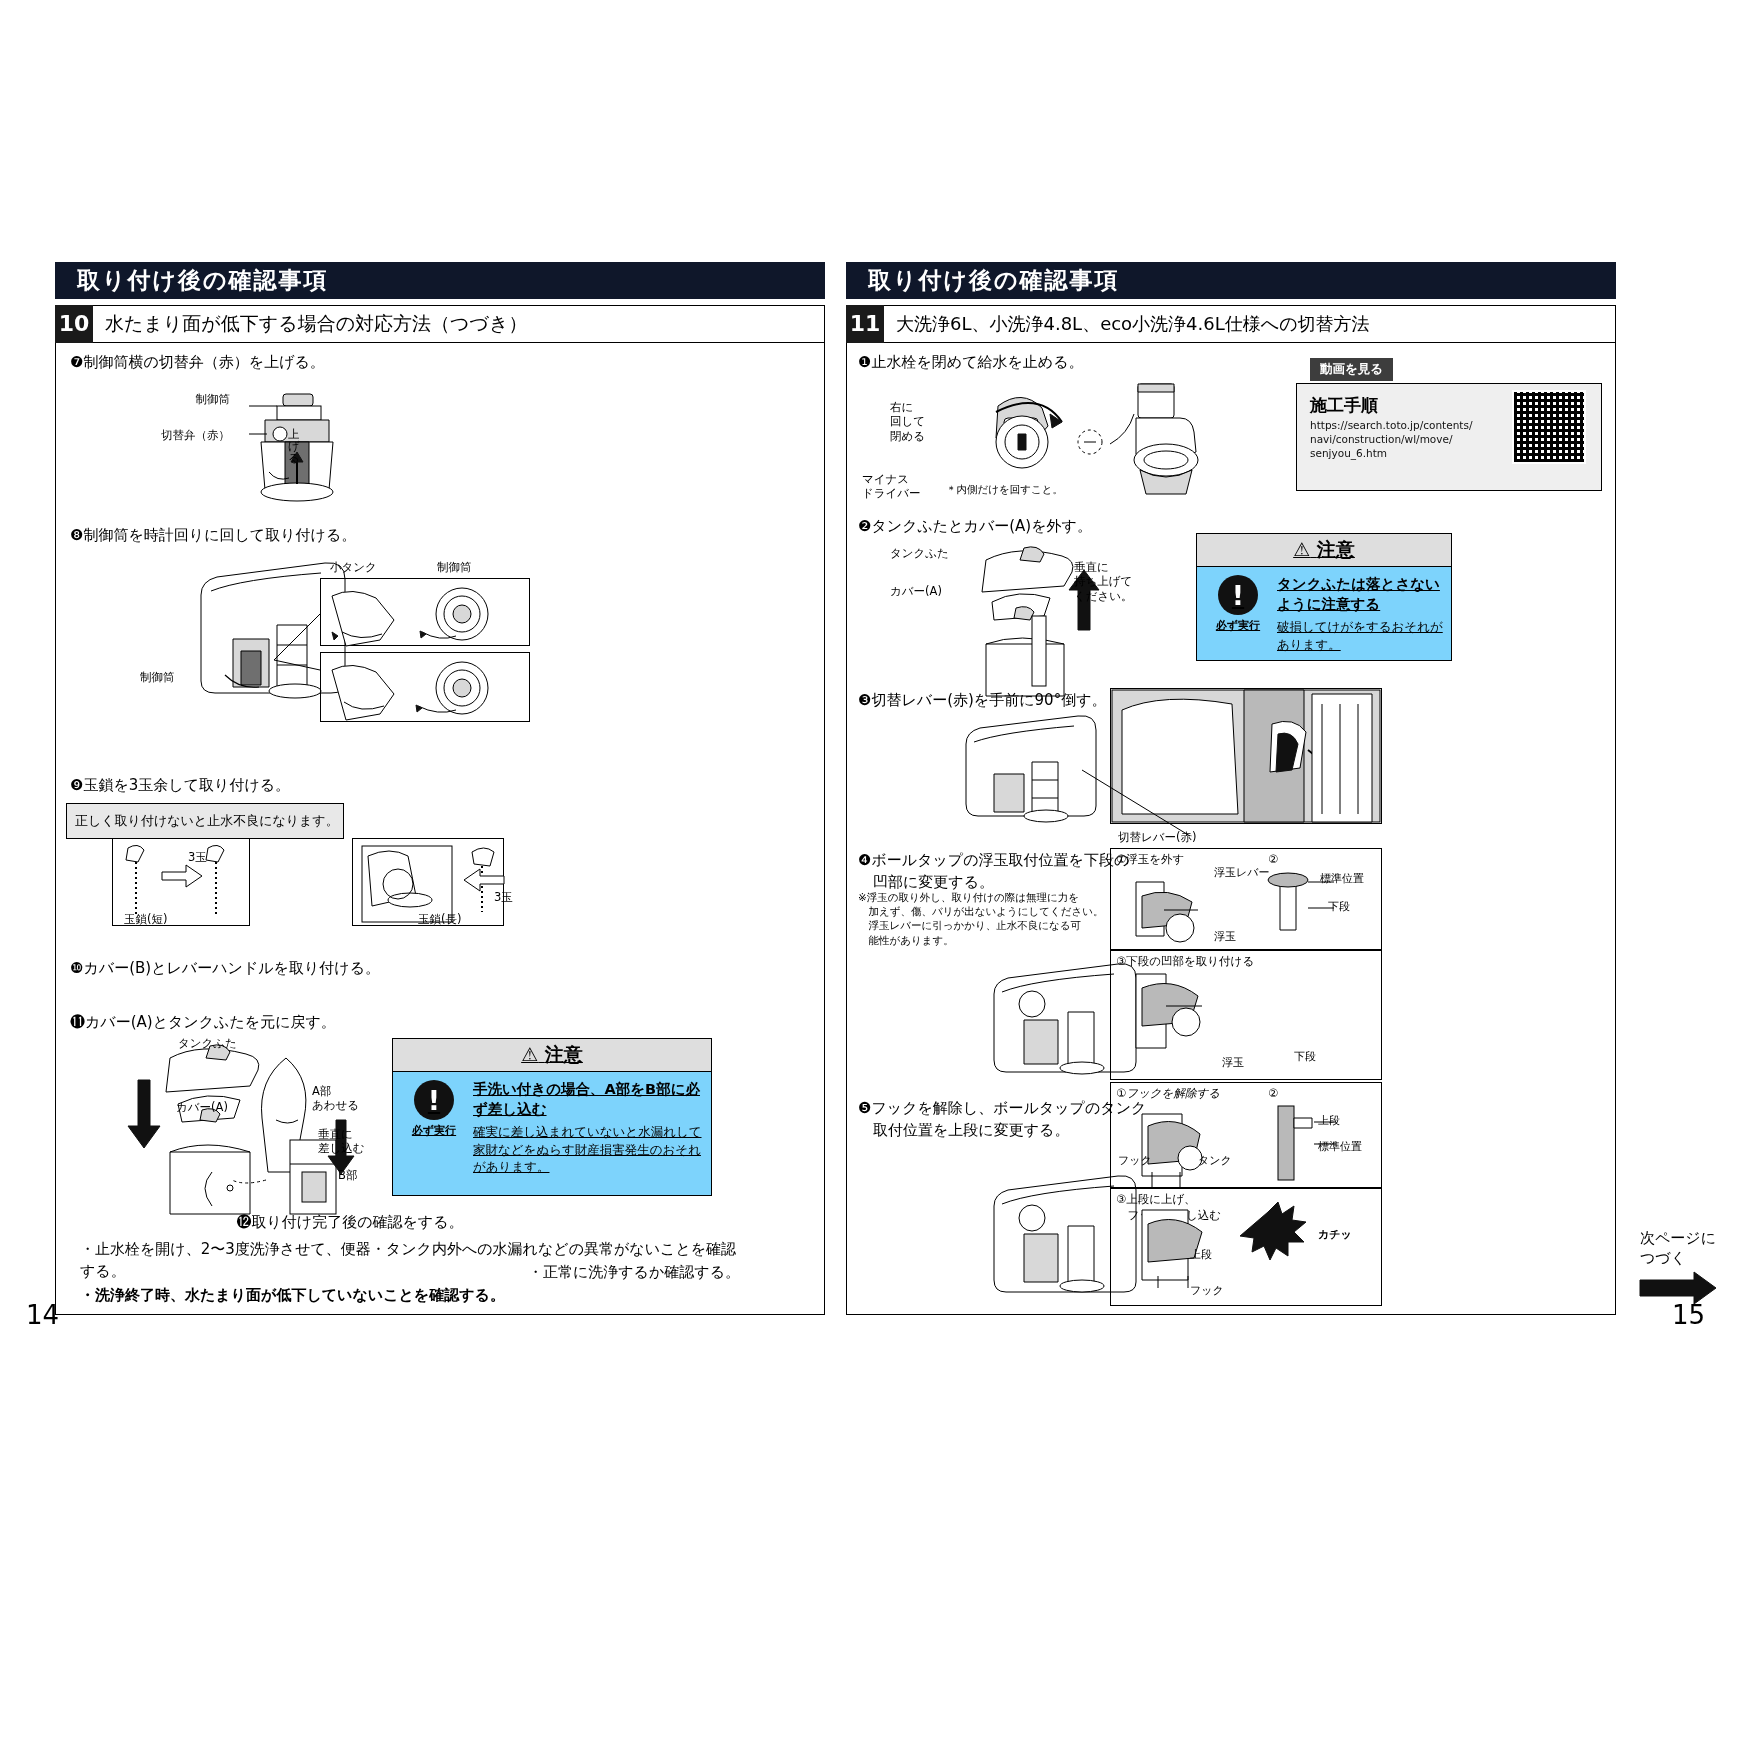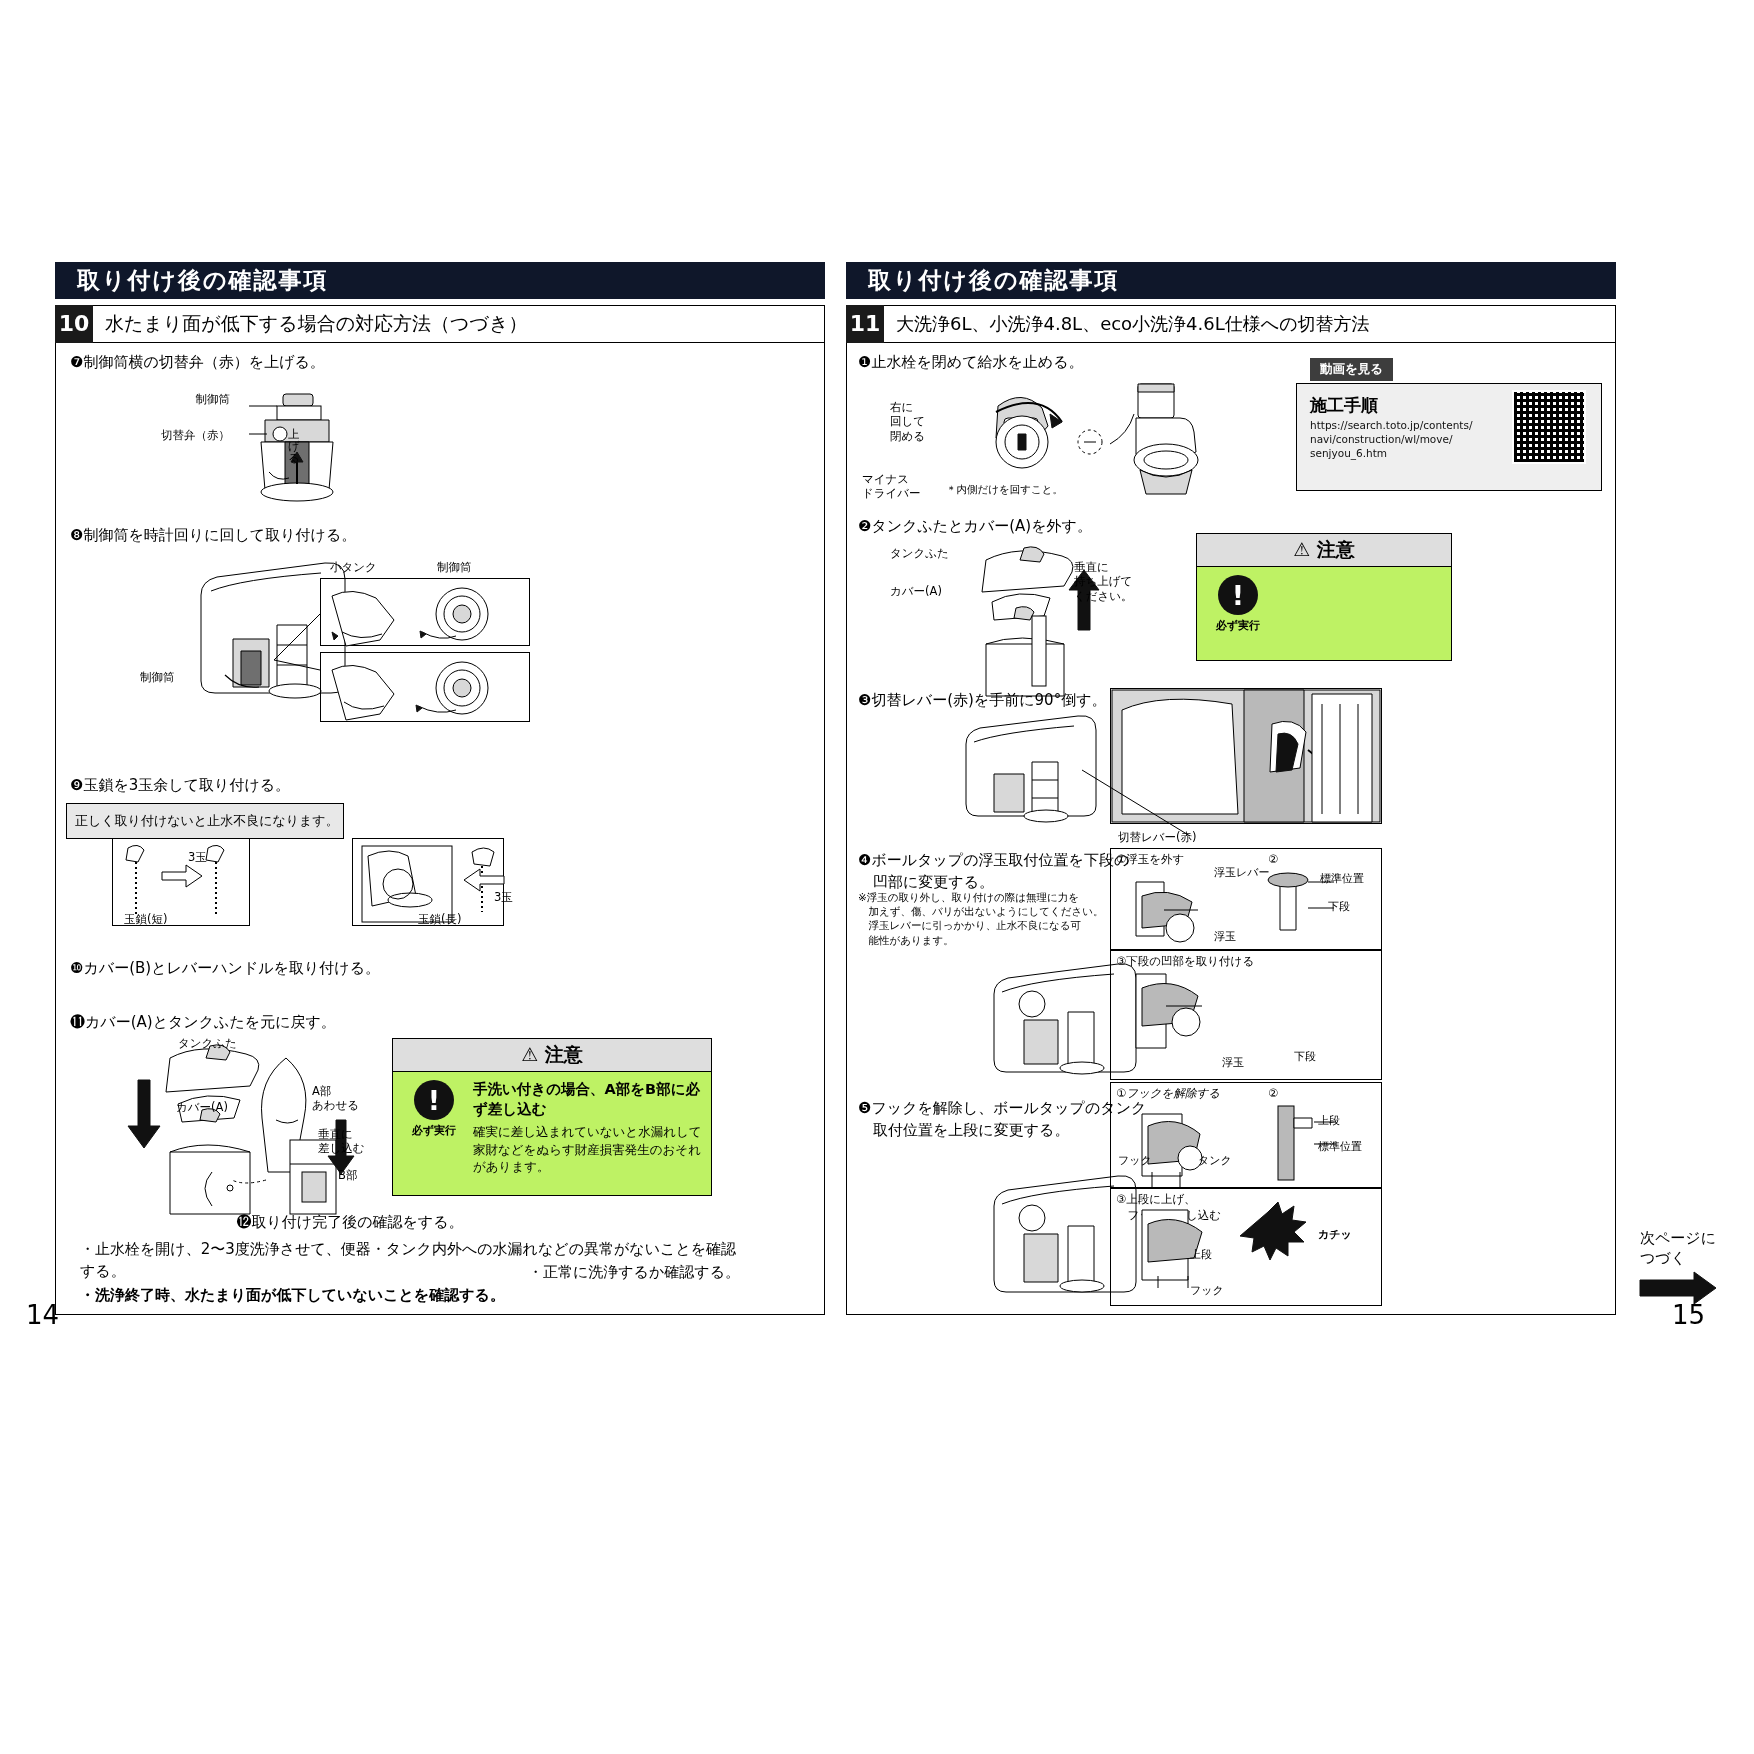--- a/index.html
+++ b/index.html
@@ -10,21 +10,21 @@
   .hdr-bar span{padding-left:22px;letter-spacing:2px;}
   .frame{border:1.5px solid #000;box-sizing:border-box;}
   .sec-title{display:flex;align-items:center;border-bottom:1.5px solid #000;box-sizing:border-box;}
   .sec-num{background:#1a1a1a;color:#fff;font-weight:bold;display:flex;align-items:center;justify-content:center;}
   .sec-label{font-weight:normal;padding-left:12px;}
   .step{font-size:15px;line-height:1.45;}
   .tiny{font-size:10.5px;line-height:1.35;}
   .lbl{font-size:11.5px;}
   .box{border:1px solid #000;box-sizing:border-box;}
   .grayband{background:#e8e8e8;border:1px solid #000;box-sizing:border-box;font-size:13px;display:flex;align-items:center;padding-left:8px;}
-  .caution{border:1.5px solid #000;box-sizing:border-box;background:#bef264;}
+  .caution{border:1.5px solid #000;box-sizing:border-box;background:#7dd3fc;text-decoration:underline;}
   .caution-head{background:#dedede;border-bottom:1px solid #000;text-align:center;font-weight:bold;font-size:19px;padding:3px 0;}
   .caution-body{display:flex;padding:8px;}
   .caution-icon{width:66px;flex:0 0 66px;display:flex;flex-direction:column;align-items:center;}
   .excl{width:40px;height:40px;border-radius:50%;background:#111;color:#fff;font-weight:bold;font-size:27px;display:flex;align-items:center;justify-content:center;line-height:1;}
   .must{font-size:11px;font-weight:bold;margin-top:3px;white-space:nowrap;}
   .caution-text{flex:1;padding-left:6px;}
   .caution-text .t1{font-weight:bold;font-size:14.5px;line-height:1.35;}
   .caution-text .t2{font-size:12.5px;line-height:1.4;margin-top:4px;}
   .pageno{font-weight:normal;font-size:26px;}
   .videobadge{background:#3d3d3d;color:#fff;font-size:12.5px;font-weight:bold;padding:3px 10px;display:inline-block;}
@@ -270,20 +270,24 @@
     <div class="caution" style="position:absolute;left:1196px;top:533px;width:256px;height:128px;">
       <div class="caution-head">
         <span>⚠</span>
         <span>注意</span>
       </div>
       <div class="caution-body">
         <div class="caution-icon">
           <div class="excl">!</div>
           <div class="must">必ず実行</div>
         </div>
+        <div class="caution-text">
+          <div class="t1">タンクふたは落とさないように注意する</div>
+          <div class="t2">破損してけがをするおそれがあります。</div>
+        </div>
       </div>
     </div>
 
     <div class="step" style="position:absolute;left:858px;top:690px;width:430px;">❸切替レバー(赤)を手前に90°倒す。</div>
 
     <svg style="position:absolute;left:960px;top:714px;" width="160" height="110">
       <path class="fillw" d="M6 30 q0 -12 14 -16 l98 -12 q18 -2 18 14 v76 q0 10 -12 10 h-106 q-12 0 -12 -12z"></path>
       <path class="ln" d="M14 28 q28 -10 100 -16"></path>
       <path class="fillg" d="M34 60 h30 v38 h-30z"></path>
       <path class="fillw" d="M72 48 h26 v54 h-26z"></path>

